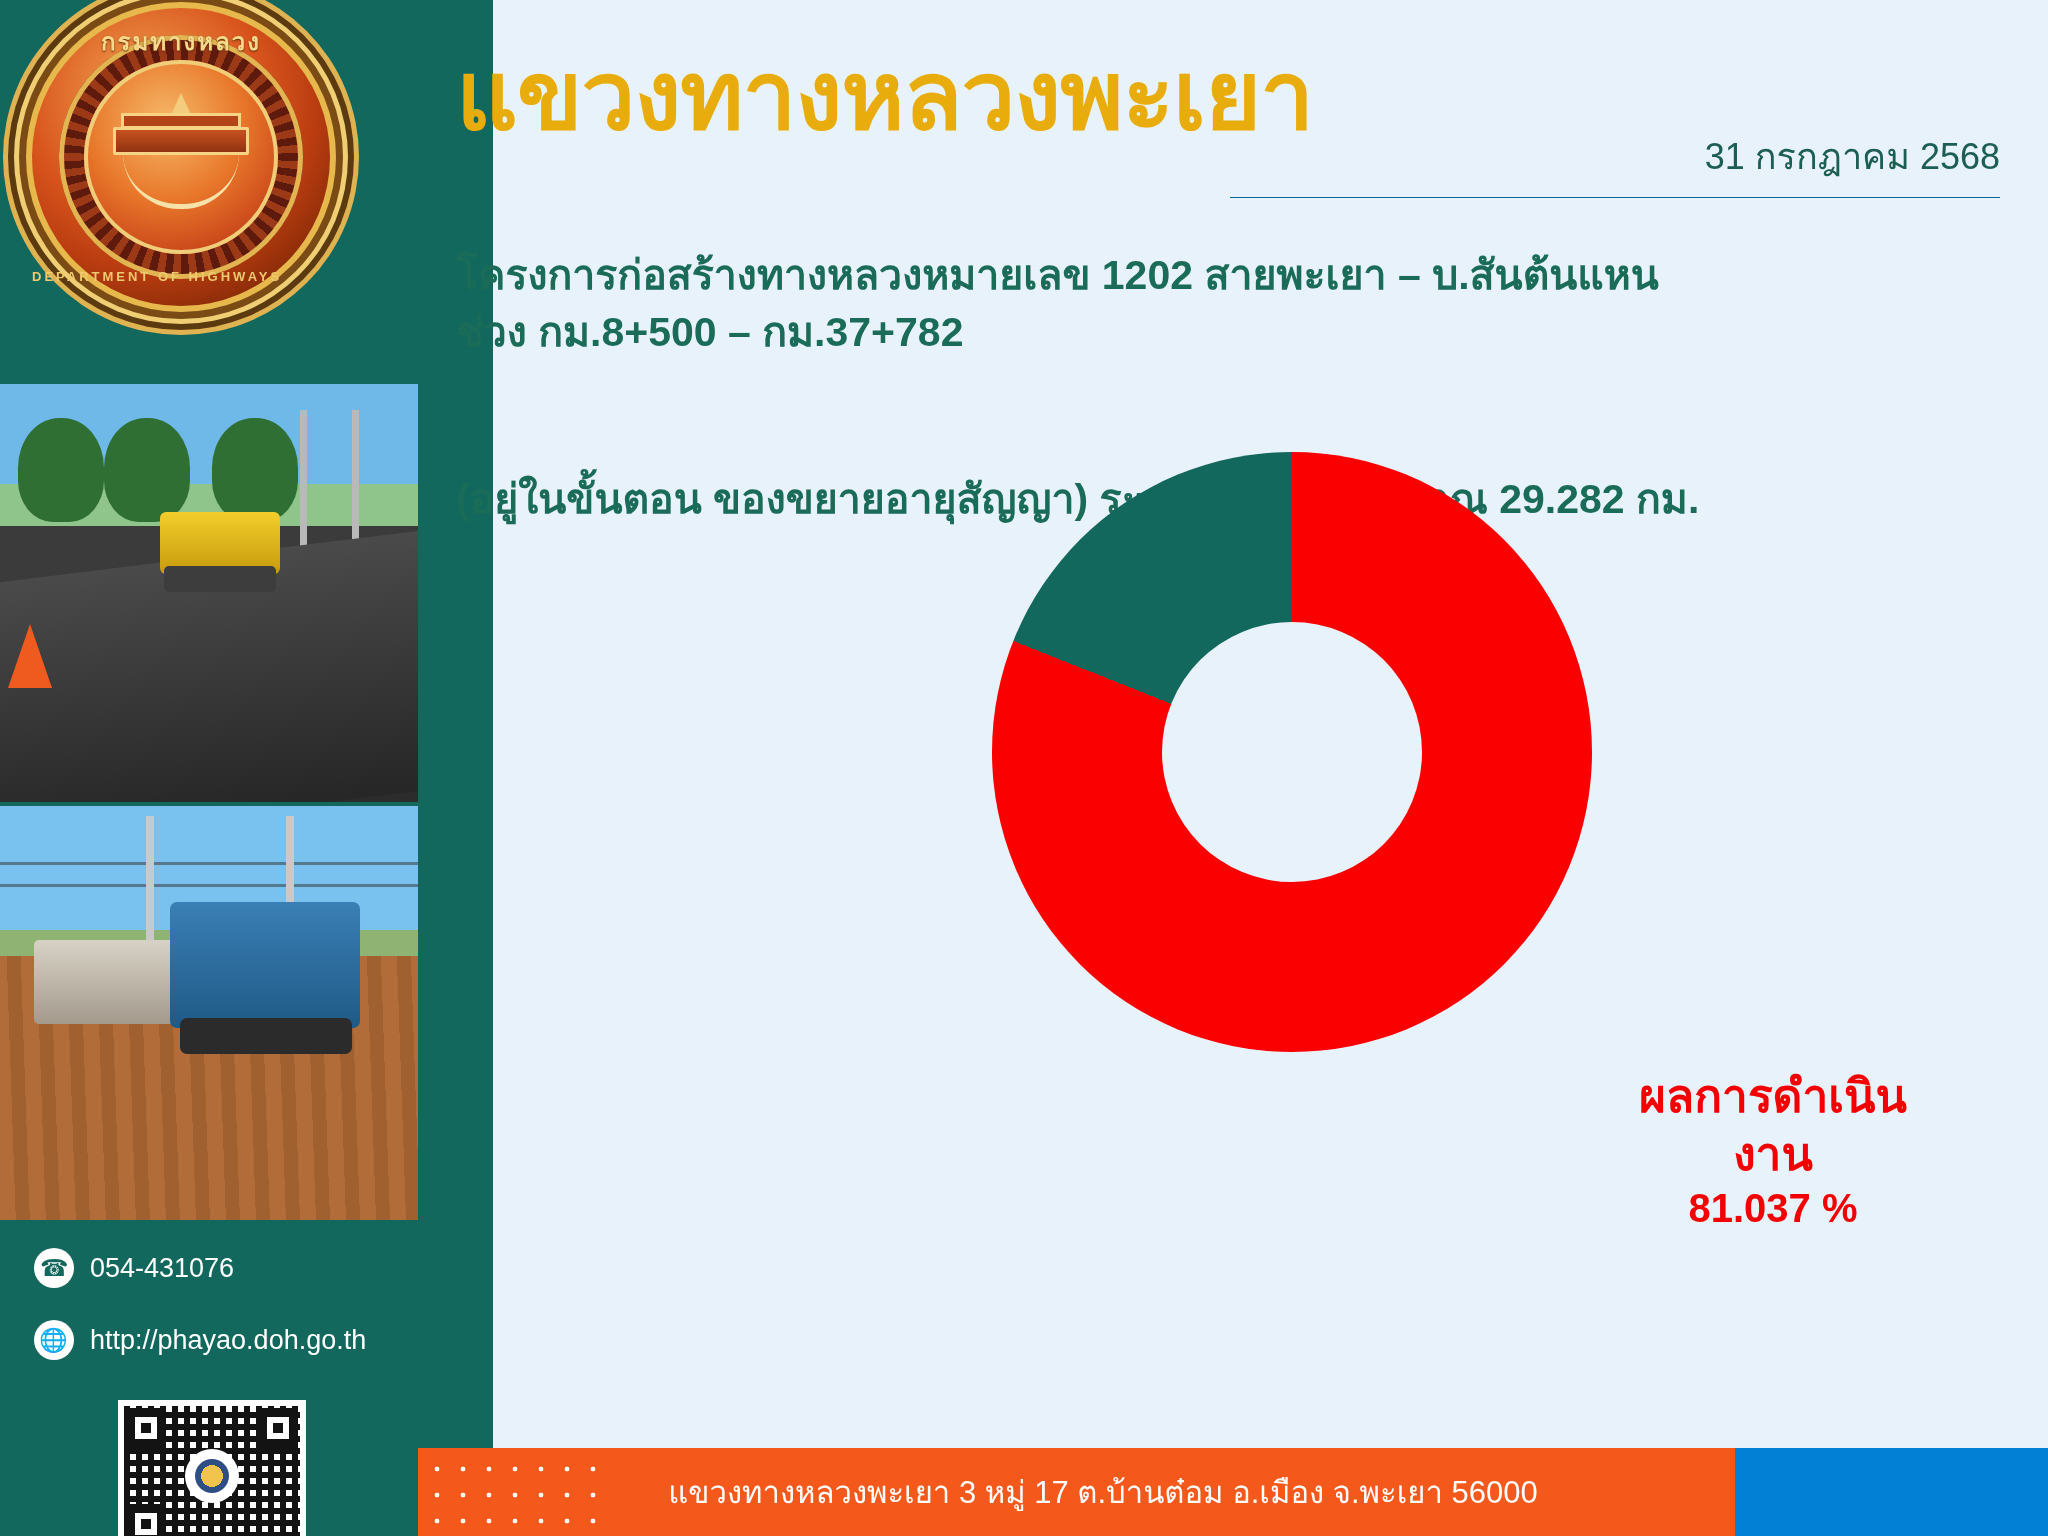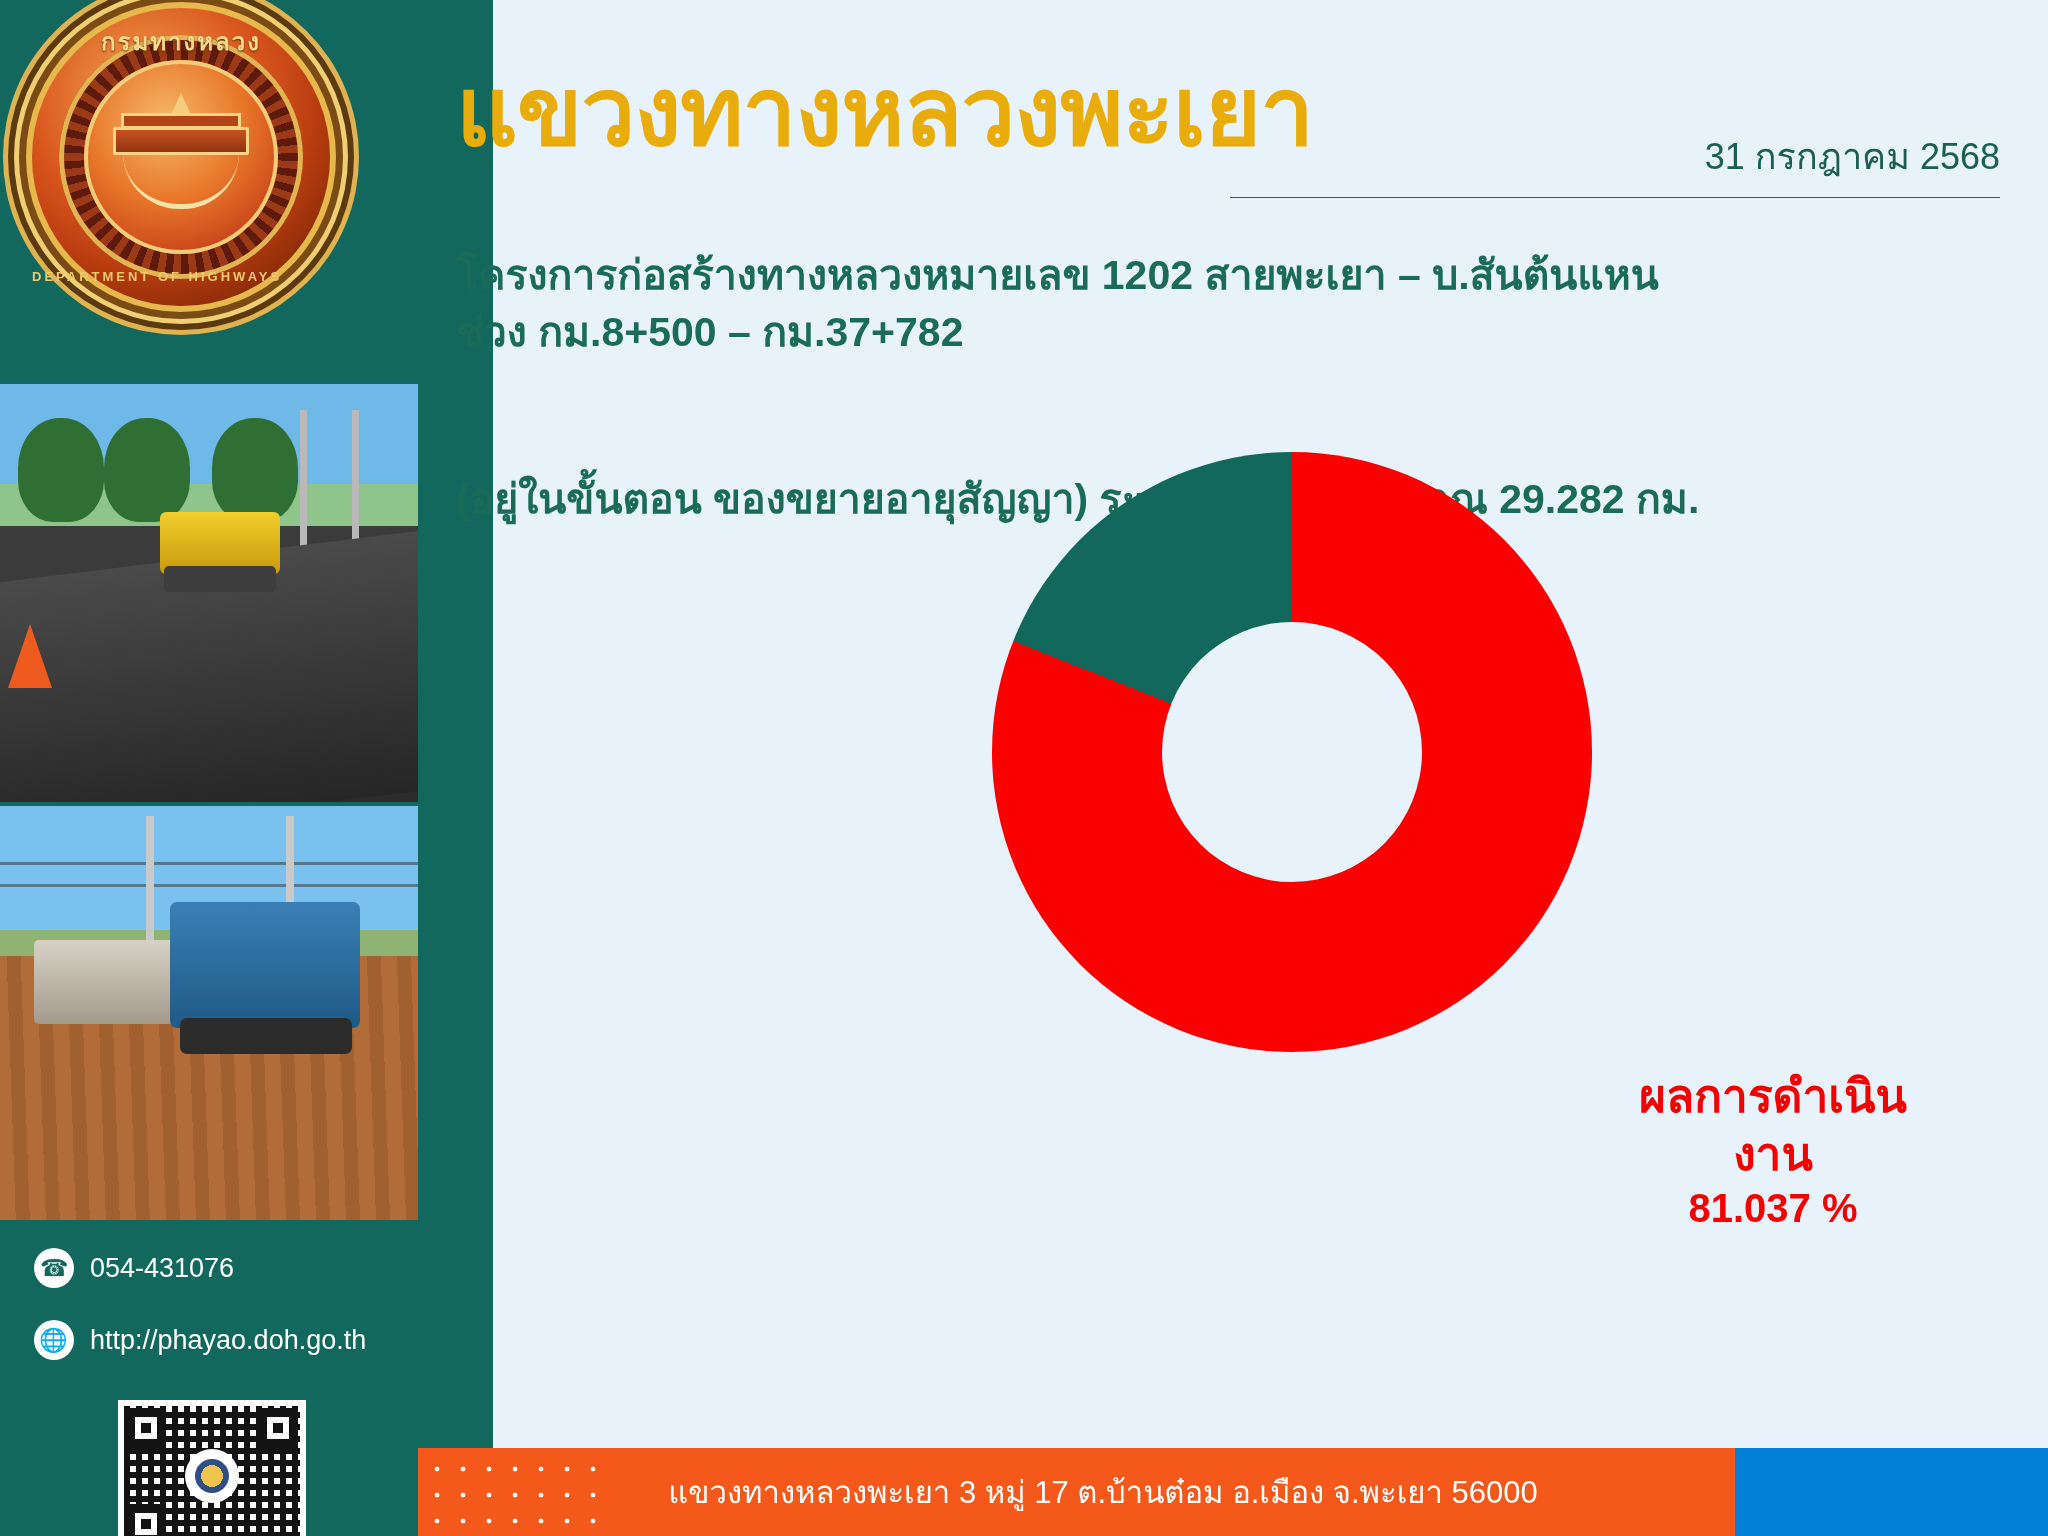--- a/index.html
+++ b/index.html
@@ -165,21 +165,21 @@
     background:radial-gradient(circle,#f0c040 0 45%,#1d3f7a 45% 100%);
     display:block;
   }
 
   
   #main{ position:absolute; left:418px; top:0; width:1630px; height:1536px; }
 
   #page-title{
     position:absolute; left:38px; top:48px;
     font-size:96px; font-weight:bold; color:#e8ad0c; line-height:1;
-    letter-spacing:-1px; white-space:nowrap;margin-top:16px;
+    letter-spacing:-1px; white-space:nowrap;
   }
   #date-wrap{
     position:absolute; right:48px; top:128px; width:770px; text-align:right;
     border-bottom:1px solid #0369a1; padding-bottom:12px;
   }
   #date-text{ color:#1c5e52; font-size:36px; }
 
   .body-line{
     position:absolute; left:38px; color:#1a6b58; font-weight:bold;
     font-size:41px; line-height:1.34; white-space:nowrap;

